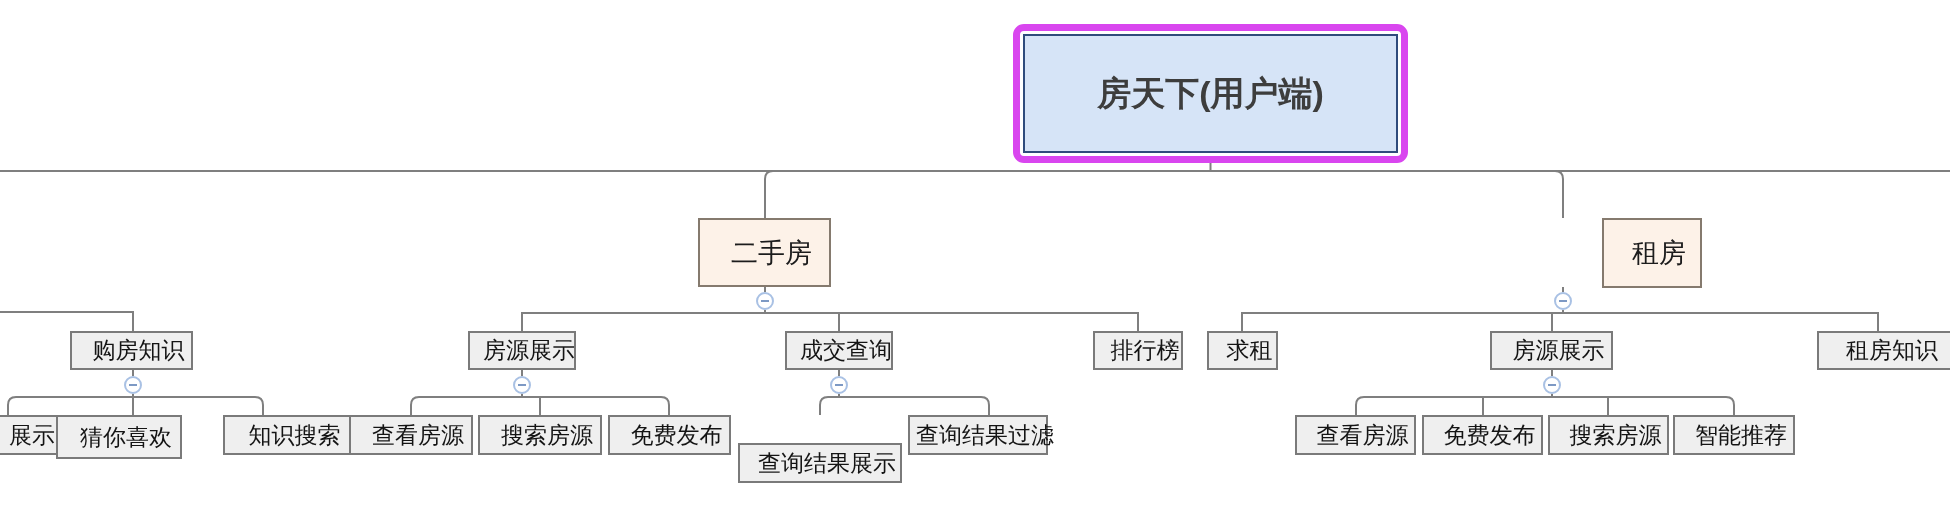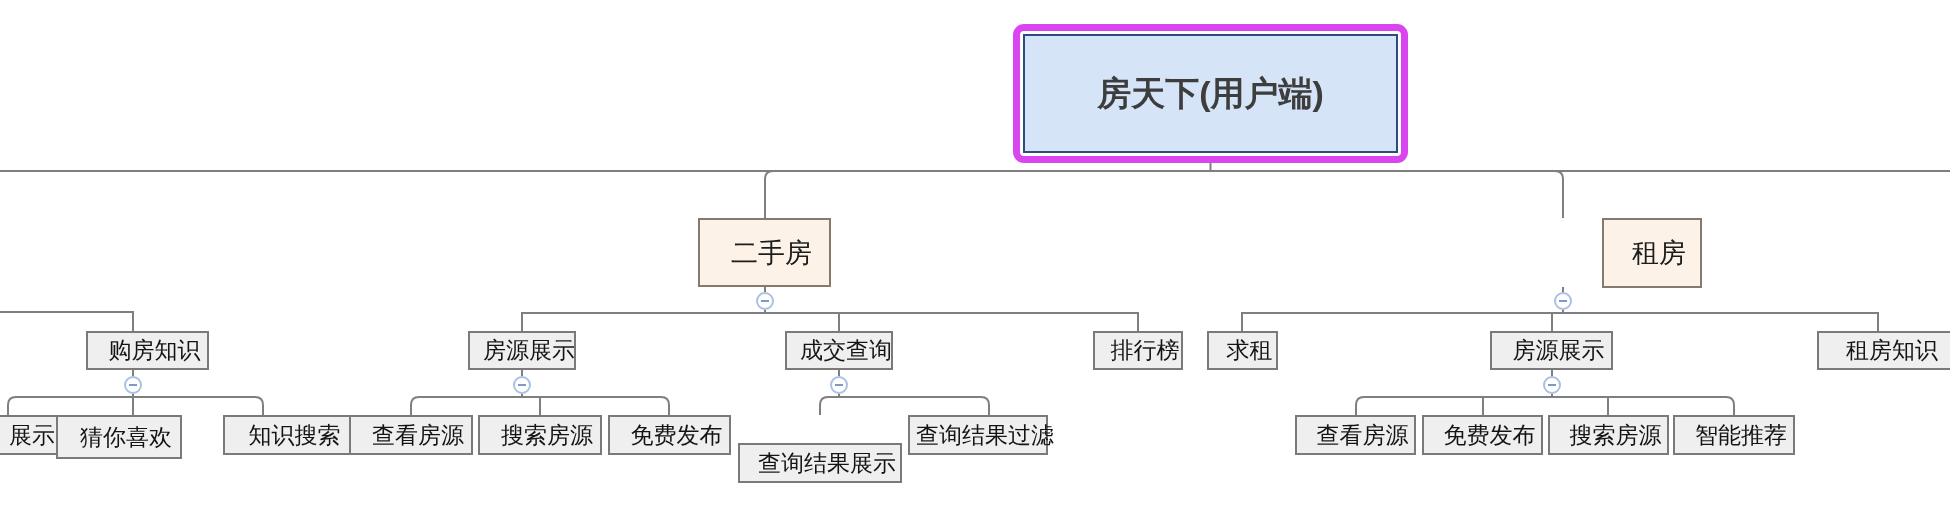--- a/index.html
+++ b/index.html
@@ -44,21 +44,21 @@
     </svg>
 <div class="node root" style="left: 1013px; top: 24px; width: 395px; height: 139px;">
       <div class="root-inner">房天下(用户端)</div>
     </div>
     <div class="node branch" style="left: 698px; top: 218px; width: 133px; height: 69px;">
       <span class="label">二手房</span>
     </div>
     <div class="node branch" style="left: 1602px; top: 218px; width: 100px; height: 70px;">
       <span class="label">租房</span>
     </div>
-    <div class="node leaf" style="left: 70px; top: 331px; width: 123px; height: 39px; margin-left: 16px;">
+    <div class="node leaf" style="left: 70px; top: 331px; width: 123px; height: 39px;">
       <span class="label">购房知识</span>
     </div>
     <div class="node leaf" style="left: 468px; top: 331px; width: 108px; height: 39px;">
       <span class="label">房源展示</span>
     </div>
     <div class="node leaf" style="left: 785px; top: 331px; width: 108px; height: 39px;">
       <span class="label">成交查询</span>
     </div>
     <div class="node leaf" style="left: 1093px; top: 331px; width: 90px; height: 39px; align-items: center;">
       <span class="label">排行榜</span>

